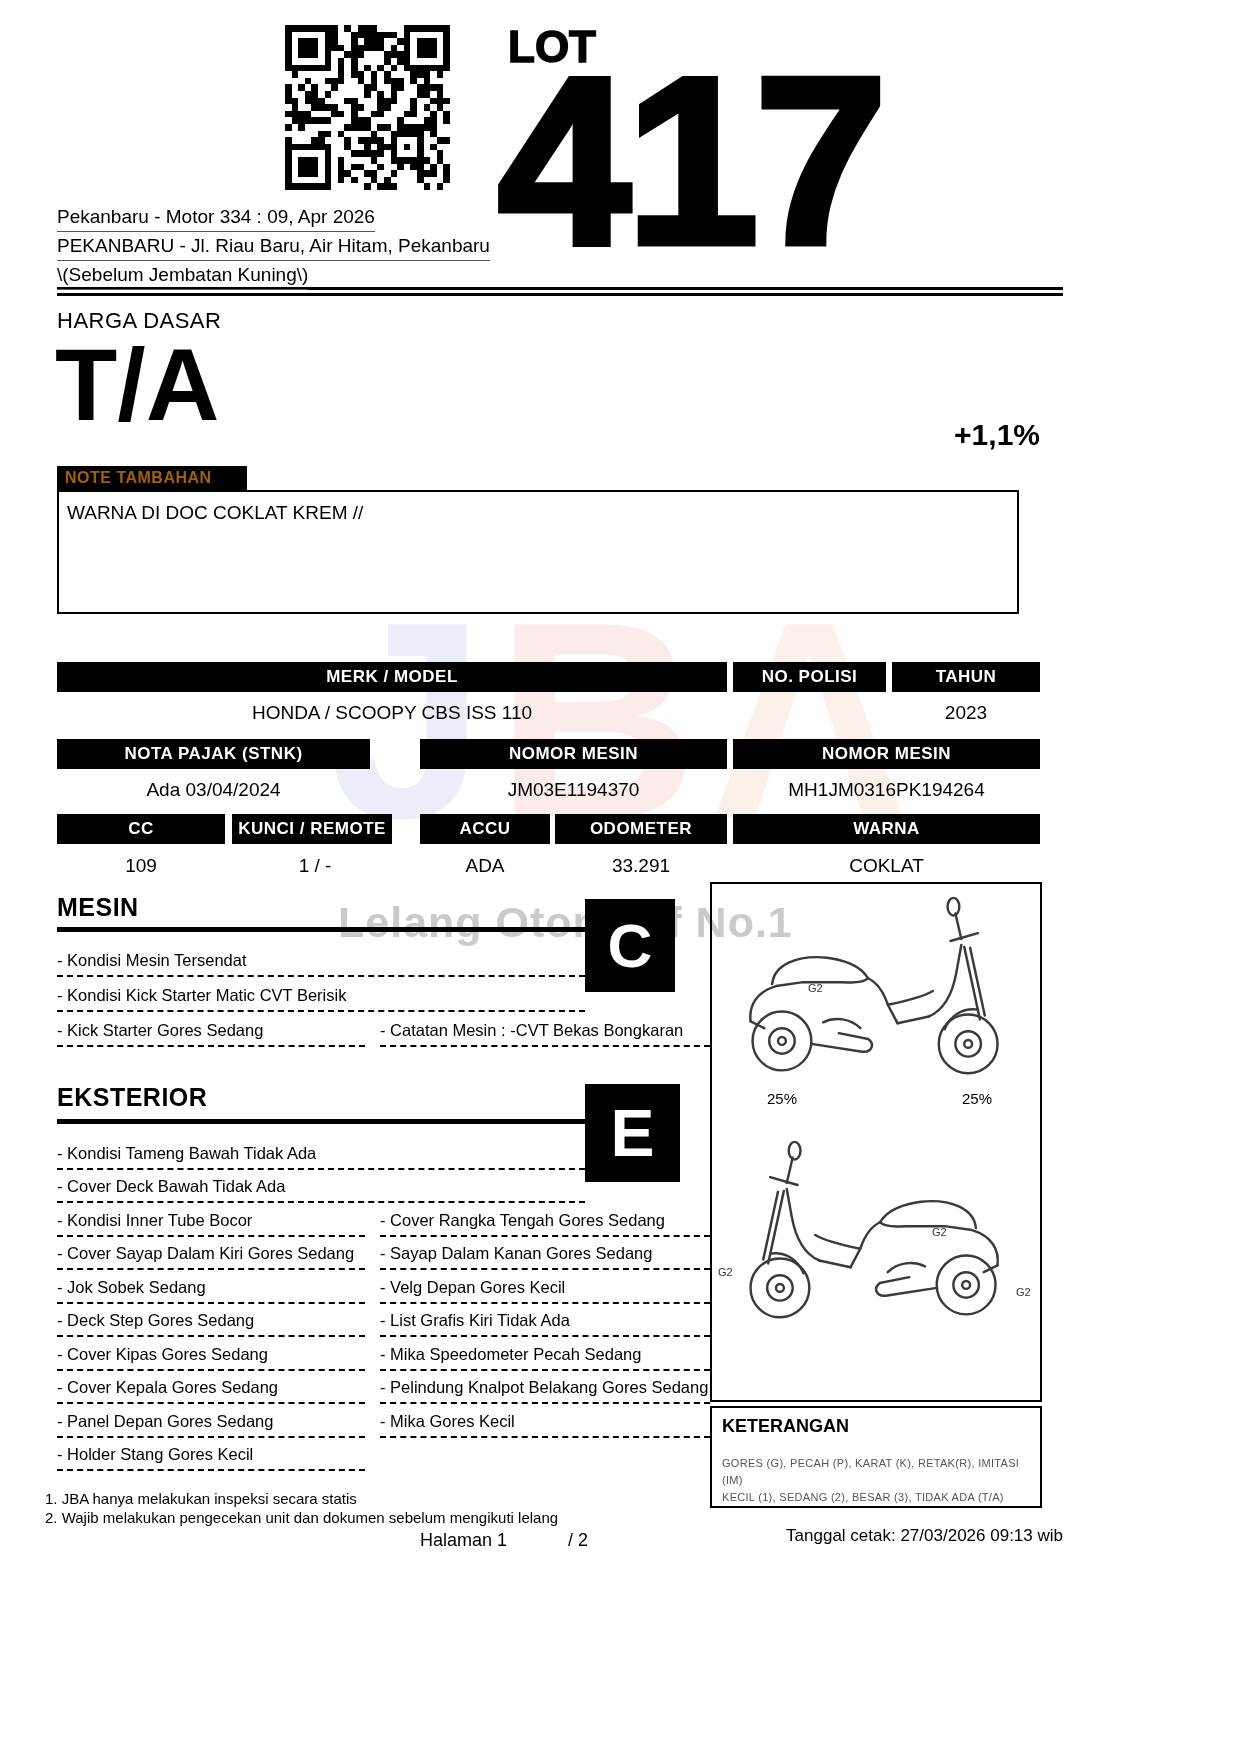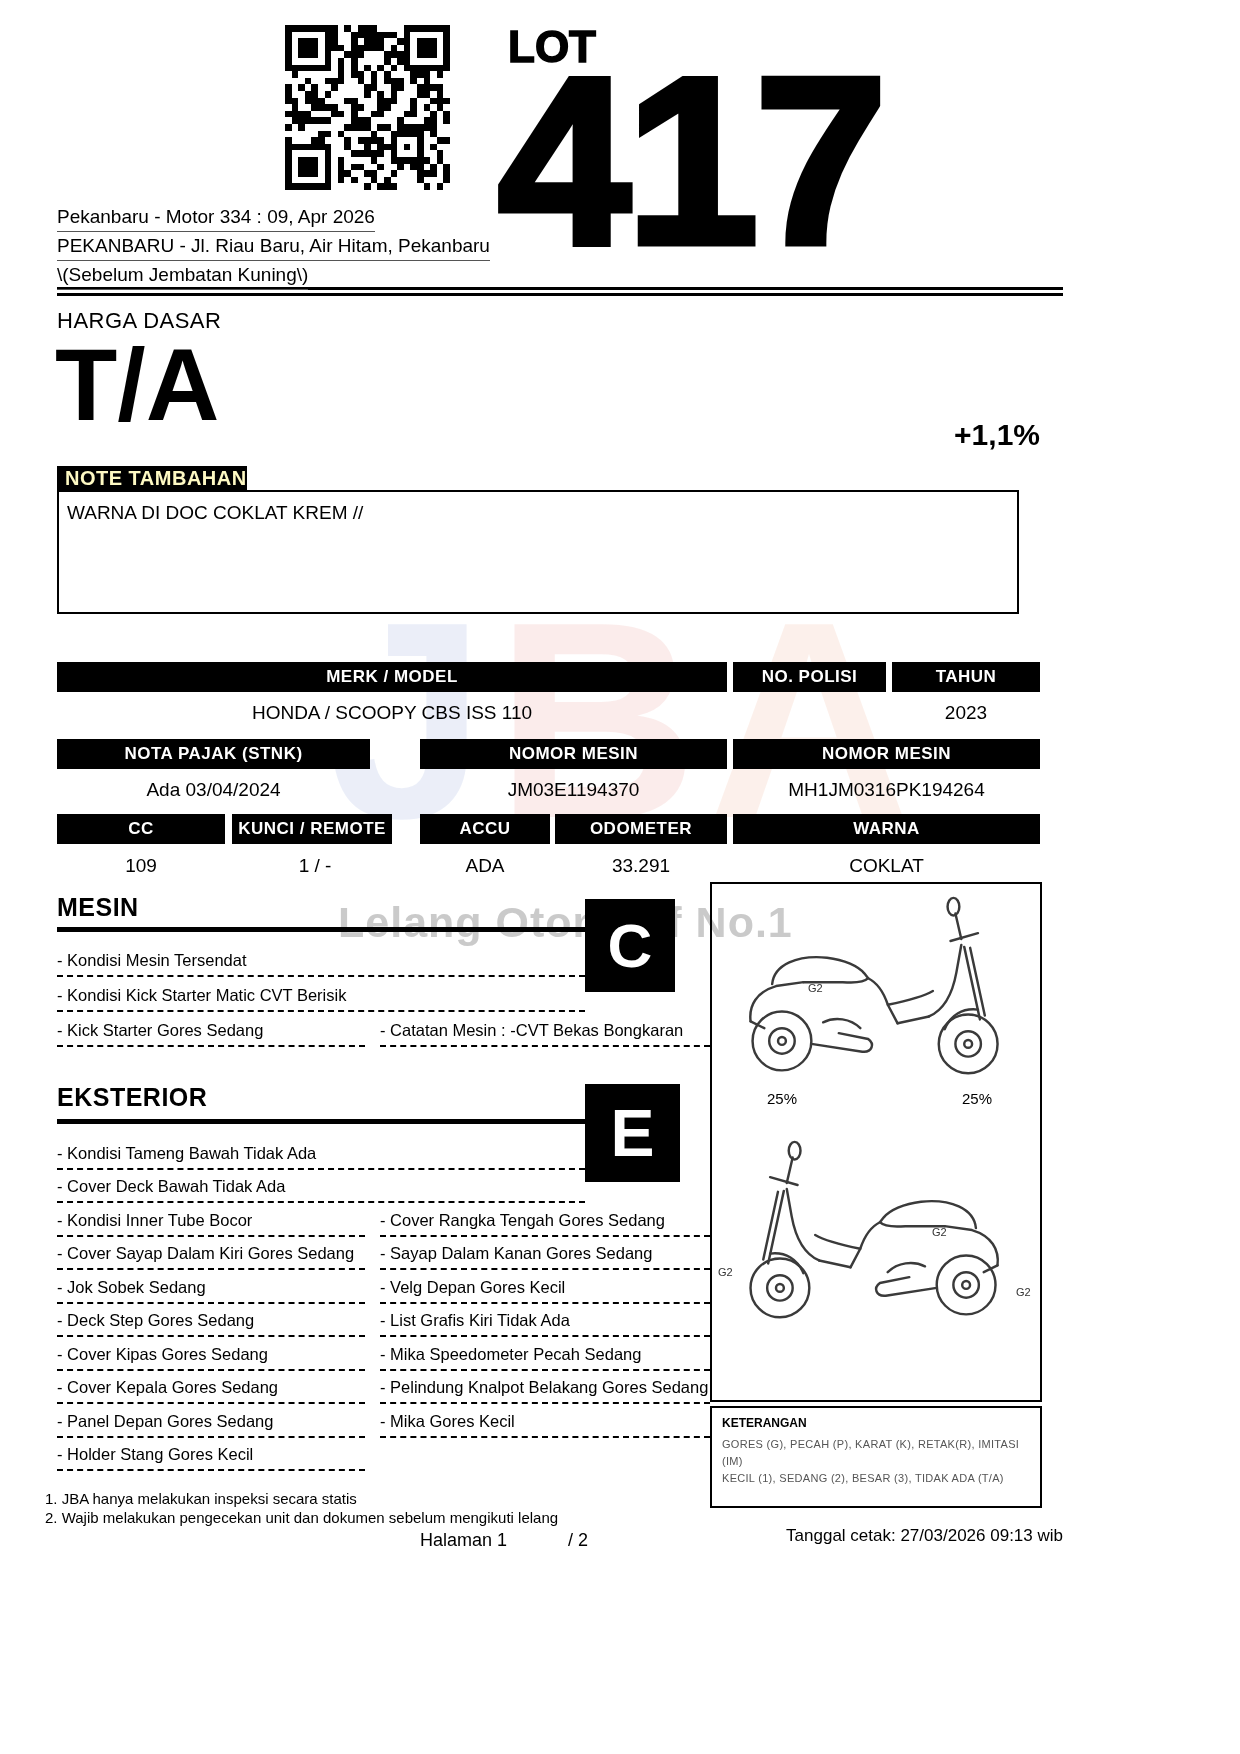--- a/index.html
+++ b/index.html
@@ -14,21 +14,21 @@
 
 #qr{position:absolute;left:285px;top:25px;width:165px;height:165px;z-index:1}
 #lot-label{position:absolute;left:508px;top:22px;font-size:44px;font-weight:bold;-webkit-text-stroke:1.5px #000;z-index:1}
 #lot-number{position:absolute;left:498px;top:42px;font-size:238px;font-weight:bold;line-height:1;-webkit-text-stroke:7px #000;letter-spacing:-4px;z-index:1}
 #addr{position:absolute;left:57px;top:203px;font-size:19px;line-height:27px;z-index:2}
 #addr div span{display:inline-block;border-bottom:1px solid #555;padding-bottom:1px}
 #rule{position:absolute;left:57px;top:287px;width:1006px;height:9px;border-top:3px solid #000;border-bottom:3px solid #000;z-index:1}
 #harga-label{position:absolute;left:57px;top:308px;font-size:22px;letter-spacing:.5px;z-index:1}
 #harga-value{position:absolute;left:55px;top:334px;font-size:102px;font-weight:bold;line-height:1;z-index:1}
 #increment{position:absolute;left:640px;top:418px;width:400px;text-align:right;font-size:30px;font-weight:bold;z-index:1}
-#note-bar{position:absolute;left:57px;top:466px;width:190px;height:24px;background:#000;color:#fef9c3;font-size:20px;font-weight:bold;display:flex;align-items:center;padding-left:8px;letter-spacing:.5px;z-index:1}
+#note-bar{position:absolute;left:57px;top:466px;width:190px;height:24px;background:#000;color:#a16207;font-size:16px;font-weight:bold;display:flex;align-items:center;padding-left:8px;letter-spacing:.5px;z-index:1}
 #note-box{position:absolute;left:57px;top:490px;width:962px;height:124px;border:2px solid #000;font-size:19px;padding:10px 8px;z-index:1}
 
 .hbar{position:absolute;height:30px;background:#000;color:#fff;font-size:17px;font-weight:bold;display:flex;align-items:center;justify-content:center;letter-spacing:.5px;z-index:1}
 .hval{position:absolute;height:36px;font-size:19px;display:flex;align-items:center;justify-content:center;z-index:1}
 
 .sec-title{position:absolute;font-size:25px;font-weight:bold;letter-spacing:.5px;z-index:1}
 .sec-underline{position:absolute;height:5px;background:#000;z-index:1}
 .grade{position:absolute;background:#000;color:#fff;font-weight:bold;display:flex;align-items:center;justify-content:center;z-index:2}
 #grade-mesin{left:585px;top:899px;width:90px;height:93px;font-size:62px}
 #grade-eks{left:585px;top:1084px;width:95px;height:98px;font-size:66px}
@@ -40,21 +40,21 @@
 .cell.wide{width:528px}
 .cell.l{width:308px}
 .cell.r{width:330px}
 .cell:empty{border-bottom:none}
 
 #diagram{position:absolute;left:710px;top:882px;width:332px;height:520px;border:2px solid #000;z-index:1}
 #diagram svg{position:absolute}
 #diagram .pct{position:absolute;font-size:15px}
 #diagram .g2{position:absolute;font-size:11px;color:#333}
 #keterangan{position:absolute;left:710px;top:1406px;width:332px;height:102px;border:2px solid #000;padding:8px 10px;z-index:1}
-#keterangan .kt-title{font-size:12px;font-weight:bold;margin-bottom:6px}
+#keterangan .kt-title{font-size:18px;font-weight:bold;margin-bottom:18px}
 #keterangan .kt-line{font-size:11px;color:#555;line-height:17px;letter-spacing:.3px}
 
 #catatan{position:absolute;left:20px;top:1486px;font-size:15px;z-index:1}
 #catatan .ct-items{margin-left:25px;margin-top:3px;line-height:19px}
 #footer-page{position:absolute;left:420px;top:1530px;font-size:18px;z-index:1}
 #footer-total{position:absolute;left:568px;top:1530px;font-size:18px;z-index:1}
 #footer-printed{position:absolute;left:640px;top:1526px;width:423px;text-align:right;font-size:17px;z-index:1}
 svg{display:block}
 </style>
 </head>

